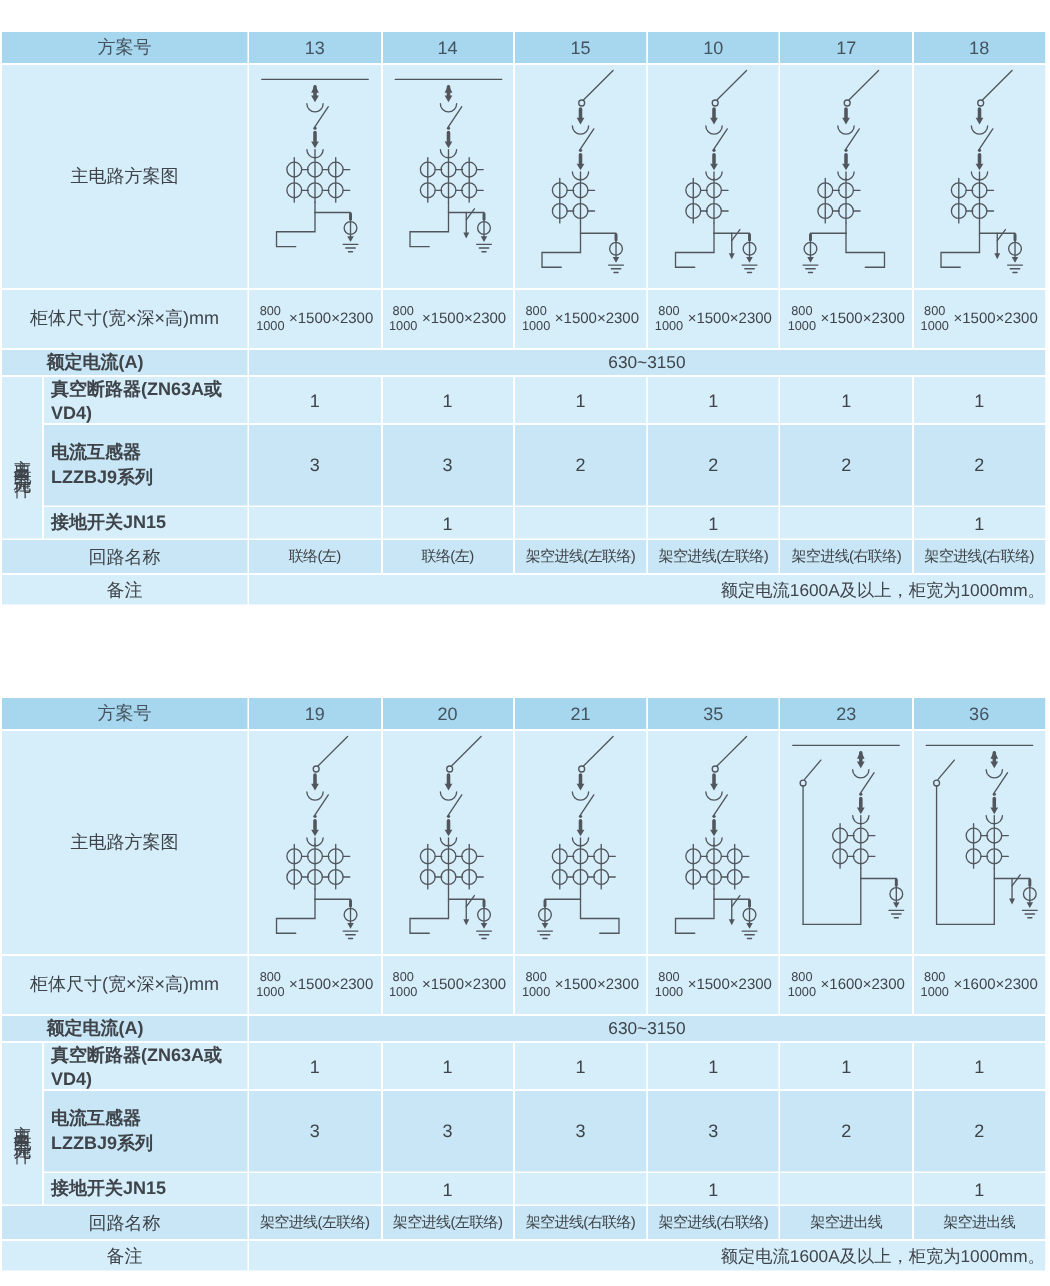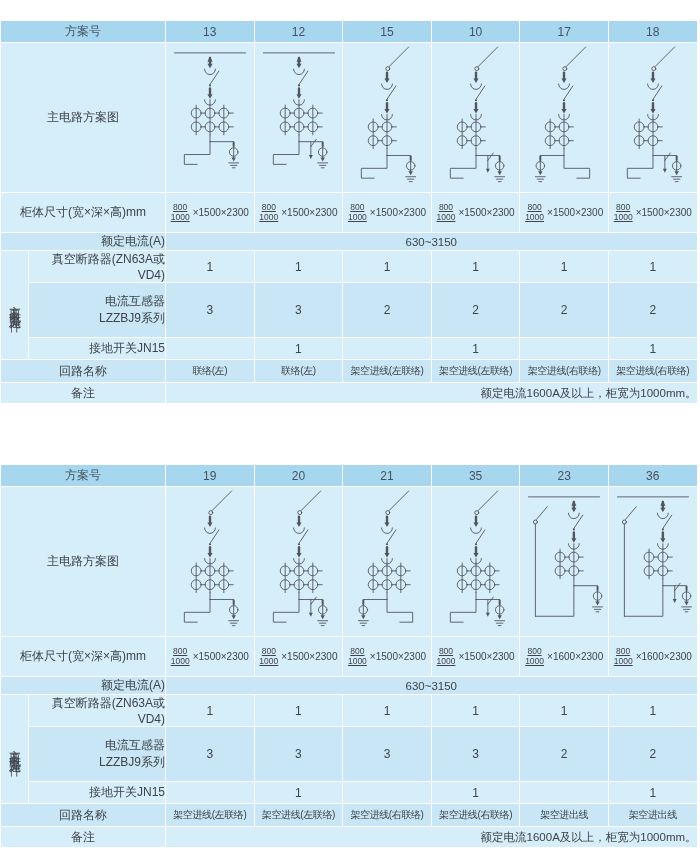--- a/index.html
+++ b/index.html
@@ -8,25 +8,25 @@
   #continued{position:absolute;top:20px;right:4px;font-size:11px;font-weight:bold;color:#222;}
   .tbl{border-collapse:collapse;table-layout:fixed;width:697px;margin-left:0;}
   .t1{position:absolute;top:20px;left:0;}
   .t2{position:absolute;top:464px;left:0;}
   td{border:1px solid #ffffff;text-align:center;vertical-align:middle;padding:0;
      font-size:12px;color:#3e4449;overflow:hidden;}
   tr.hd td{background:#a6d7ef;color:#44535e;height:21px;font-size:12px;}
   .ra td{background:#d6edfa;}
   .rb td{background:#c9e6f6;}
   td.lab{text-align:center;}
-  td.sublab{text-align:right;padding-left:5px;}
+  td.sublab{text-align:left;padding-left:5px;font-weight:bold;}
   td.vgroup{background:#d6edfa;writing-mode:vertical-rl;text-orientation:upright;
             letter-spacing:3px;font-size:12px;padding:2px 0;}
   .frwrap{display:flex;align-items:center;justify-content:center;gap:3px;}
-  .frac{display:flex;flex-direction:column;font-size:8.5px;line-height:1.15;text-decoration:underline;}
+  .frac{display:flex;flex-direction:column;font-size:8.5px;line-height:1.15;}
   .dimsuf{font-size:10px;}
   td.small{font-size:10px;letter-spacing:-0.4px;}
   td.leftspan{text-align:right;padding-left:16px;font-size:11.5px;}
   td.ratedv{font-size:11.5px;}
   .dg{display:block;margin:0 auto;}
   svg{stroke:#50565c;fill:none;stroke-width:0.9;stroke-linecap:round;}
   .fil{fill:#50565c;stroke:none;}
 </style>
 </head>
 <body>
@@ -42,21 +42,21 @@
           <col style="width: 88.6px;">
           <col style="width: 88.6px;">
           <col style="width: 88.6px;">
           <col style="width: 88.6px;">
           <col style="width: 88.6px;">
         </colgroup>
         <tbody>
           <tr class="hd" style="height: 21px;">
             <td class="lab" colspan="2">方案号</td>
             <td>13</td>
-            <td>12</td>
+            <td>14</td>
             <td>15</td>
             <td>10</td>
             <td>17</td>
             <td>18</td>
           </tr>
           <tr class="ra" style="height: 150px;">
             <td class="lab" colspan="2">主电路方案图</td>
             <td>
               <svg viewBox="0 0 88 150" width="88" height="148" class="dg">
                 <line x1="8" y1="9" x2="80" y2="9" stroke-width="0.9"></line>

